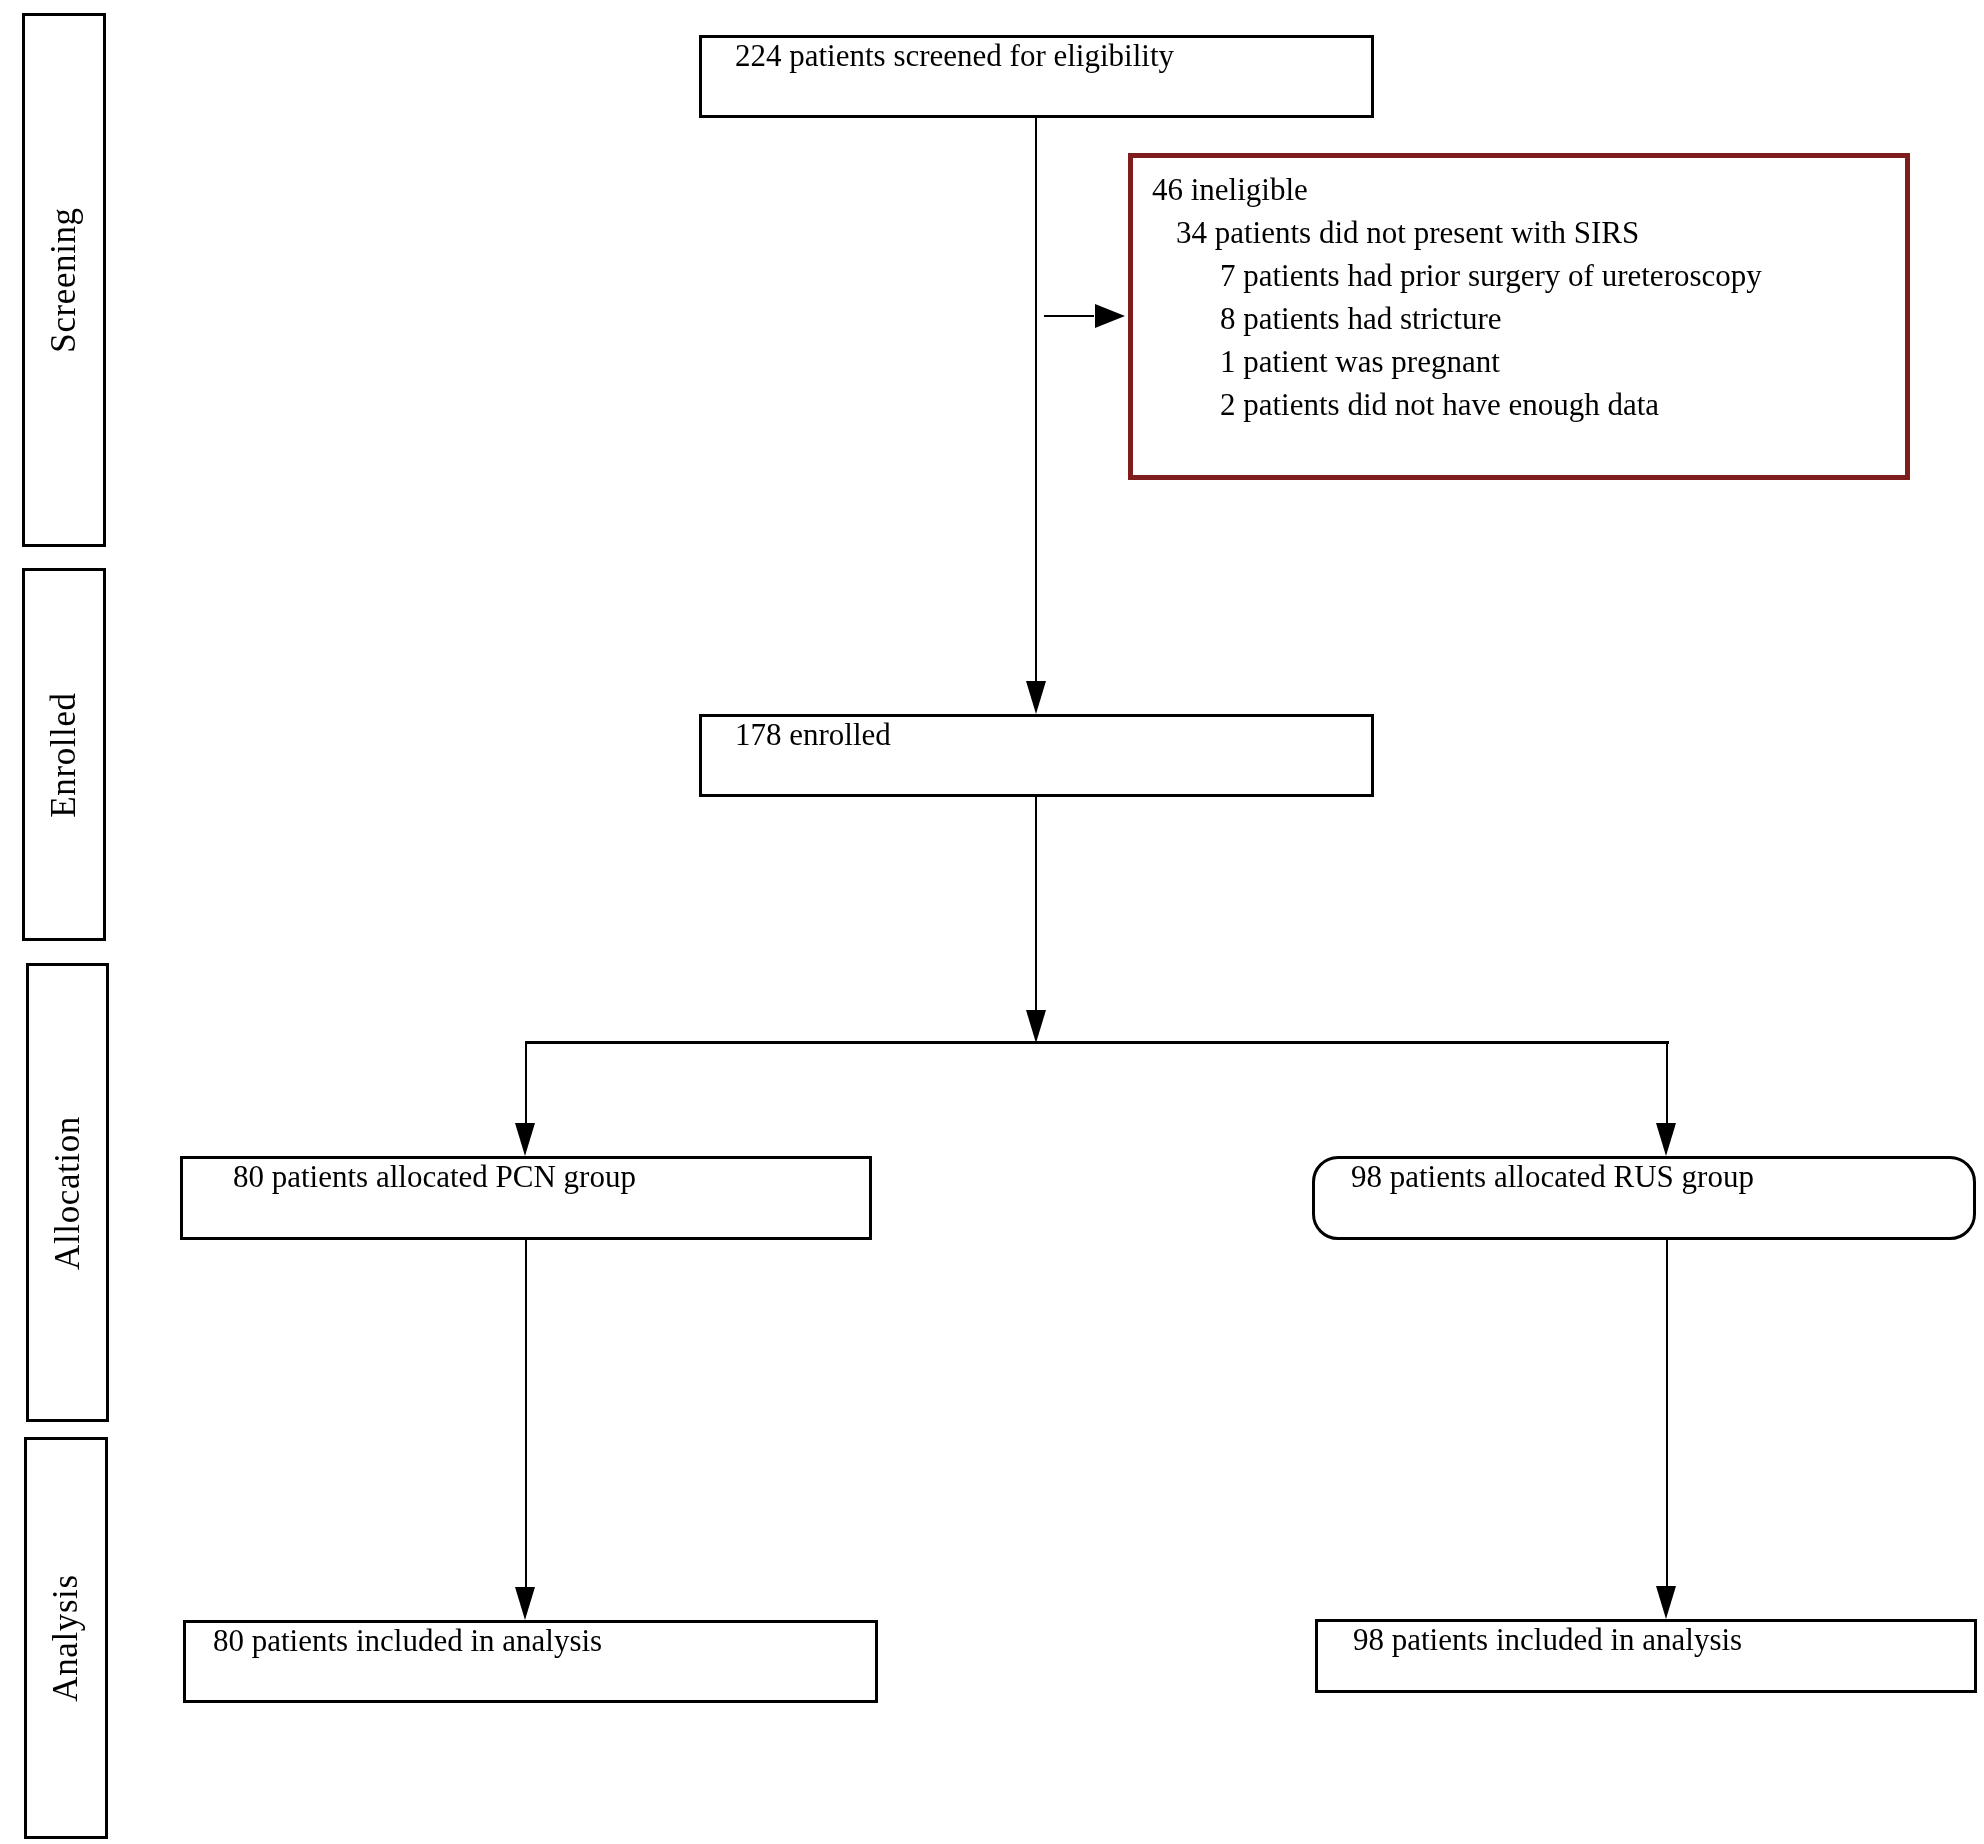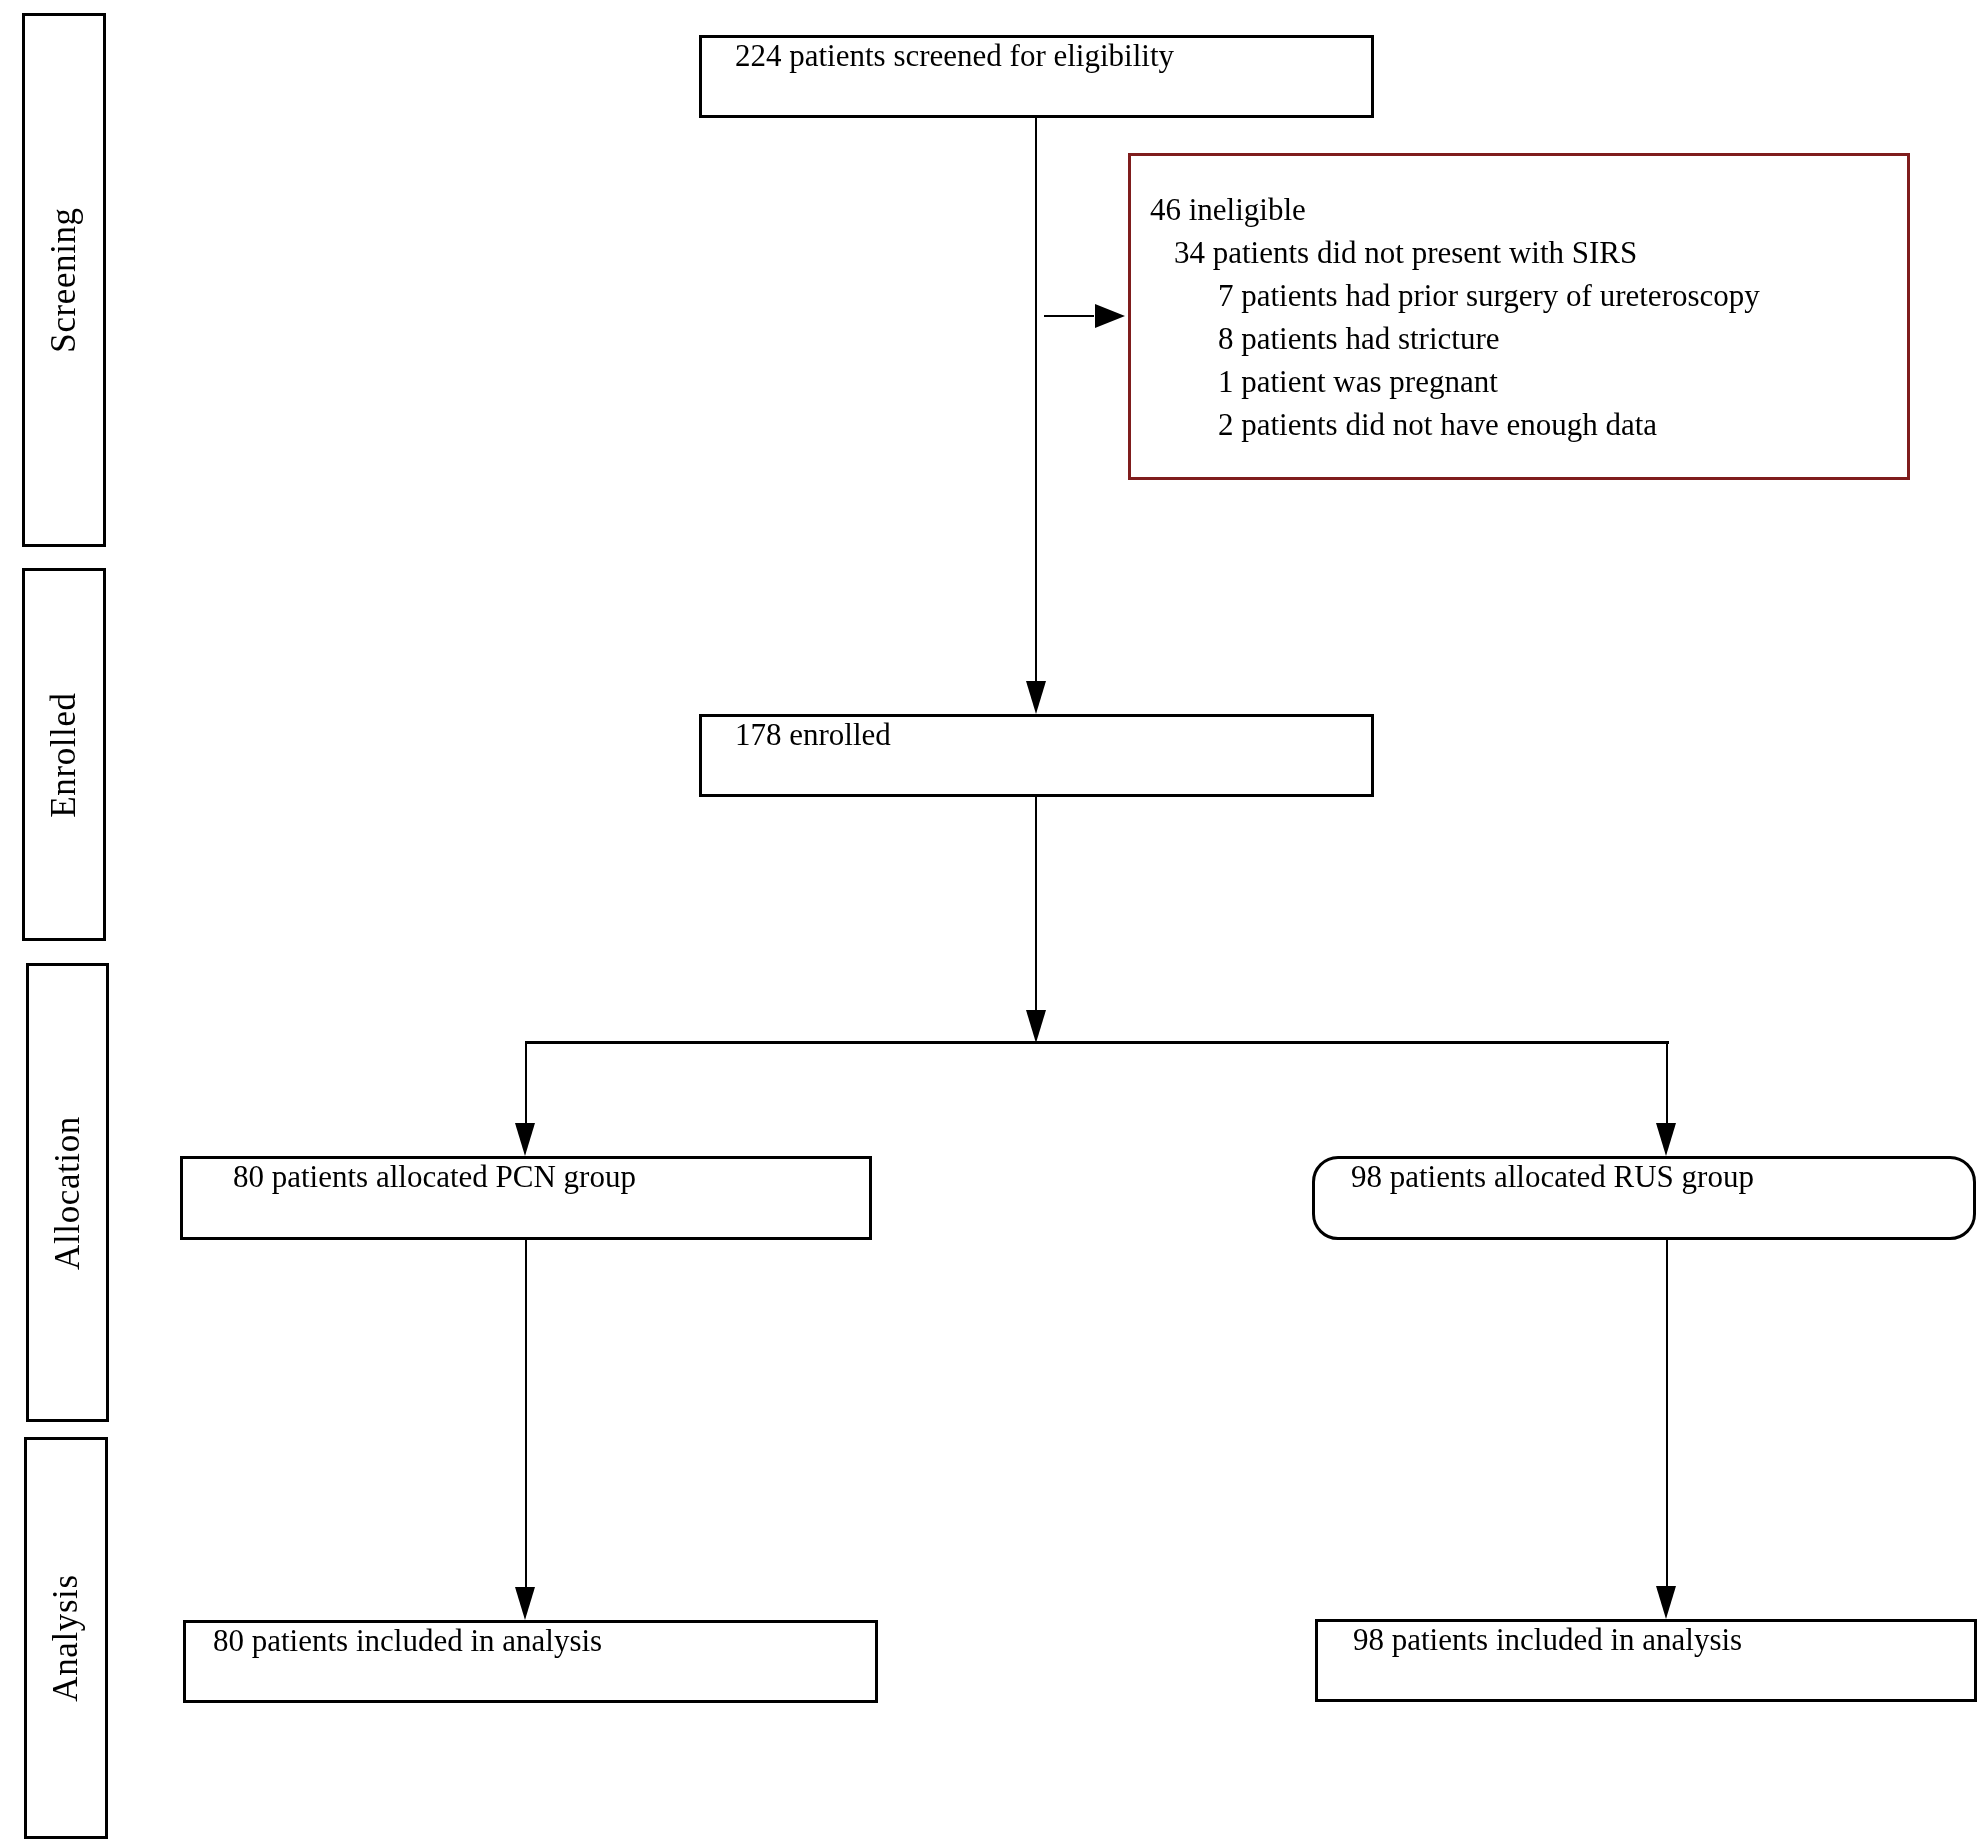--- a/index.html
+++ b/index.html
@@ -43,25 +43,25 @@
     display: flex;
     align-items: flex-start;
     font-size: 31px;
     white-space: nowrap;
   }
   .flow-box .box-label { display: block; }
 
   
   #box-ineligible {
     position: absolute;
-    border: 3px solid #7f1d1d;
+    border: 5px solid #7f1d1d;
     box-sizing: border-box;
     background: #fff;
     font-size: 31px;
-    padding-top: 32px;
+    padding-top: 10px;
     white-space: nowrap;
   }
   #box-ineligible .excl-line { line-height: 43px; }
   .ind0 { padding-left: 19px; }
   .ind1 { padding-left: 43px; }
   .ind2 { padding-left: 67px; margin-left: 20px; }
 
   
   .vline {
     position: absolute;
@@ -132,21 +132,21 @@
   </div>
 
   <div class="flow-box" style="left:1312px; top:1156px; width:664px; height:84px; padding-left:36px;border-radius:26px;">
     <span class="box-label">98 patients allocated RUS group</span>
   </div>
 
   <div class="flow-box" style="left:183px; top:1620px; width:695px; height:83px; padding-left:27px;">
     <span class="box-label">80 patients included in analysis</span>
   </div>
 
-  <div class="flow-box" style="left:1315px; top:1619px; width:662px; height:83px; padding-left:35px;">
+  <div class="flow-box" style="left:1315px; top:1619px; width:662px; height:74px; padding-left:35px;">
     <span class="box-label">98 patients included in analysis</span>
   </div>
 
   <div class="vline" style="left:1035px; top:118px; height:564px;"></div>
   <div class="arrow-down" style="left:1026px; top:681px;"></div>
 
   <div class="hline" style="left:1044px; top:315px; width:50px;"></div>
   <div class="arrow-right" style="left:1095px; top:304px;"></div>
 
   <div class="vline" style="left:1035px; top:797px; height:213px;"></div>

